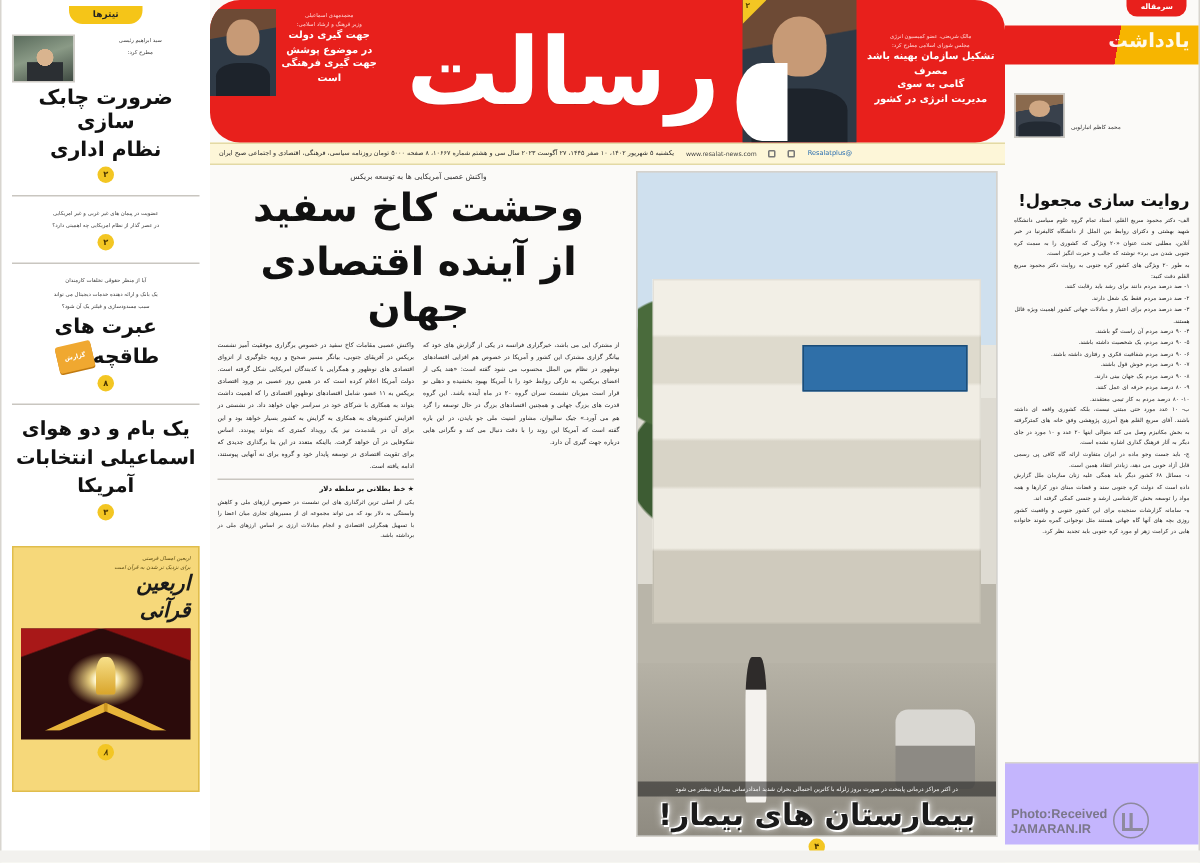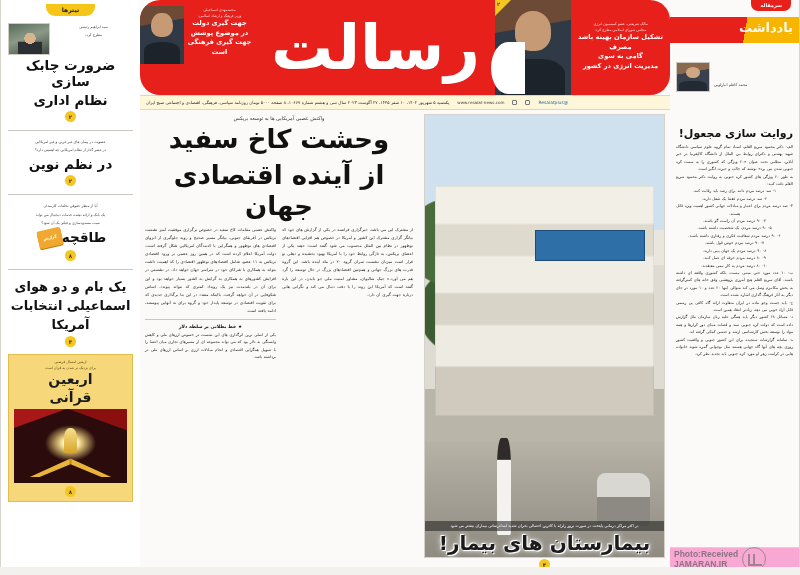--- a/index.html
+++ b/index.html
@@ -12,21 +12,21 @@
   .page {
     position: relative;
     width: 800px; height: 575px;
     background: #fbfaf8;
     display: flex;
     flex-direction: row-reverse;
     overflow: hidden;
   }
 
   
-  .fa { direction: rtl; text-align: center; }
+  .fa { direction: rtl; text-align: right; }
   .justify { text-align: justify; text-align-last: right; }
   .body-txt {
     font-size: 4.1px; line-height: 8.1px; color: #1b1b1b;
     letter-spacing: 0px; word-spacing: 0.4px;
   }
   .body-txt.sm { font-size: 3.8px; line-height: 7.4px; }
   .rule { height: 1px; background: #c9c6c0; margin: 4px 0; }
 
   
   .sidebar {
@@ -81,22 +81,23 @@
     background: #f0a830; color: #fff;
     font-size: 4px; font-weight: bold;
     padding: 1px 5px; border-radius: 2px;
     transform: rotate(-13deg);
     vertical-align: middle; margin-left: 3px;
     box-shadow: 0 1px 0 #c07a10;
   }
   .sb-ad {
     background: #f6d87a;
     border: 1px solid #e0bd4c;
-    margin-top: 3px; padding: 4px 5px 2px 5px;
+    margin-top: 13px; padding: 4px 5px 18px 5px;
     text-align: center;
+    font-style: italic;
   }
   .sb-ad-kicker { font-size: 3.6px; line-height: 6px; color: #5a4a10; }
   .sb-ad-title { font-size: 14px; font-weight: bold; line-height: 15px; color: #1a1a1a; padding: 1px 0 2px; }
   .sb-ad-art {
     height: 74px; margin: 2px 0 3px 0;
     background:
       radial-gradient(ellipse at 50% 46%, #fff7d0 0 9%, rgba(255,230,140,0.85) 14%, transparent 32%),
       linear-gradient(200deg, #8a1010 0 18%, transparent 19%),
       linear-gradient(160deg, #a81818 0 16%, transparent 17%),
       #2b0b0b;
@@ -286,22 +287,22 @@
     content:""; position:absolute; left:6%; bottom:0; width:88%; height:36%;
     background:#232a33; border-radius:38% 38% 0 0;
   }
   .lc-author { font-size:3.8px; color:#333; text-align:left; flex:1 1 auto; padding-top:20px; }
   .lc-head {
     font-size: 11px; font-weight: bold; line-height: 13px;
     color:#111; text-align:right; padding: 1px 0 3px 0; margin-top: 32px;
   }
   .lc-body { flex:1 1 auto; overflow:hidden; }
   .lc-foot {
-    height: 28px; margin: 0 -6px; position: relative;
-    background:#f9a8d4; border-top:1px solid #d8d5cf;
+    height: 55px; margin: 12px -6px; position: relative;
+    background:#c4b5fd; border-top:1px solid #d8d5cf;
   }
   .watermark {
     position:absolute; left:4px; bottom:4px;
     display:flex; flex-direction: row; align-items:center; gap:4px;
     opacity:.72;
   }
   .wm-circle {
     width:24px; height:24px; border-radius:50%;
     border:1.4px solid #7a7a7a; position:relative;
   }
@@ -335,29 +336,29 @@
       </div>
       <div class="sb-head fa">ضرورت چابک سازی</div>
       <div class="sb-head fa">نظام اداری</div>
       <div class="pagenum">۲</div>
     </div>
     <div class="rule"></div>
 
     <div class="sb-item">
       <div class="sb-kicker fa">عضویت در پیمان های غیر غربی و غیر امریکایی</div>
       <div class="sb-kicker fa">در عصر گذار از نظام امریکایی چه اهمیتی دارد؟</div>
-      <div class="sb-head fa">در نظم نوین</div>
       <div class="pagenum">۲</div>
     </div>
     <div class="rule"></div>
 
     <div class="sb-item">
       <div class="sb-kicker fa">آیا از منظر حقوقی تخلفات کارمندان</div>
       <div class="sb-kicker fa">یک بانک و ارائه دهنده خدمات دیجیتال می تواند</div>
       <div class="sb-kicker fa">سبب مسدودسازی و فیلتر یک آن شود؟</div>
+      <div class="sb-head fa">عبرت های</div>
       <div class="sb-head fa">
         <span>طاقچه</span><span class="badge-ribbon">گزارش</span>
       </div>
       <div class="pagenum">۸</div>
     </div>
     <div class="rule"></div>
 
     <div class="sb-item">
       <div class="sb-head two fa">یک بام و دو هوای</div>
       <div class="sb-head two fa">اسماعیلی انتخابات</div>

